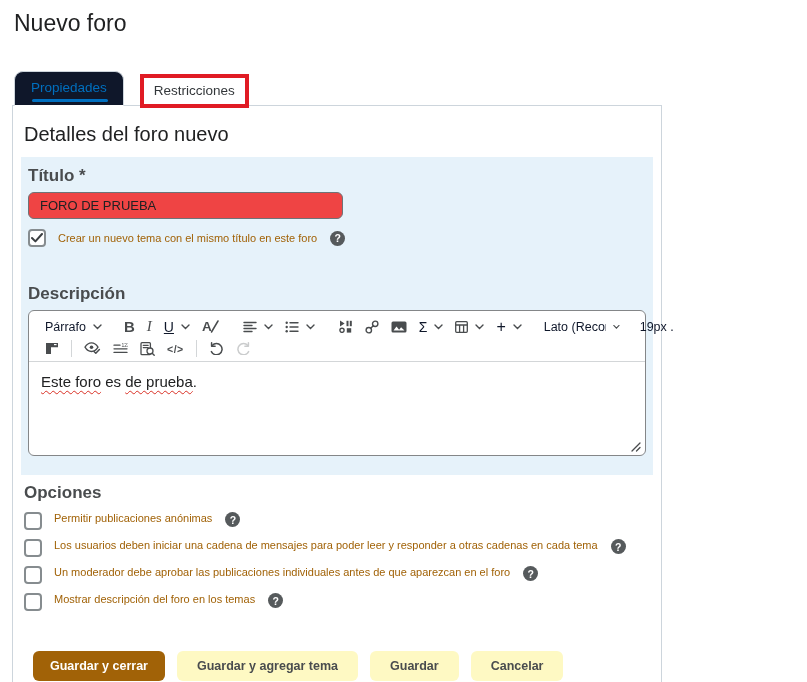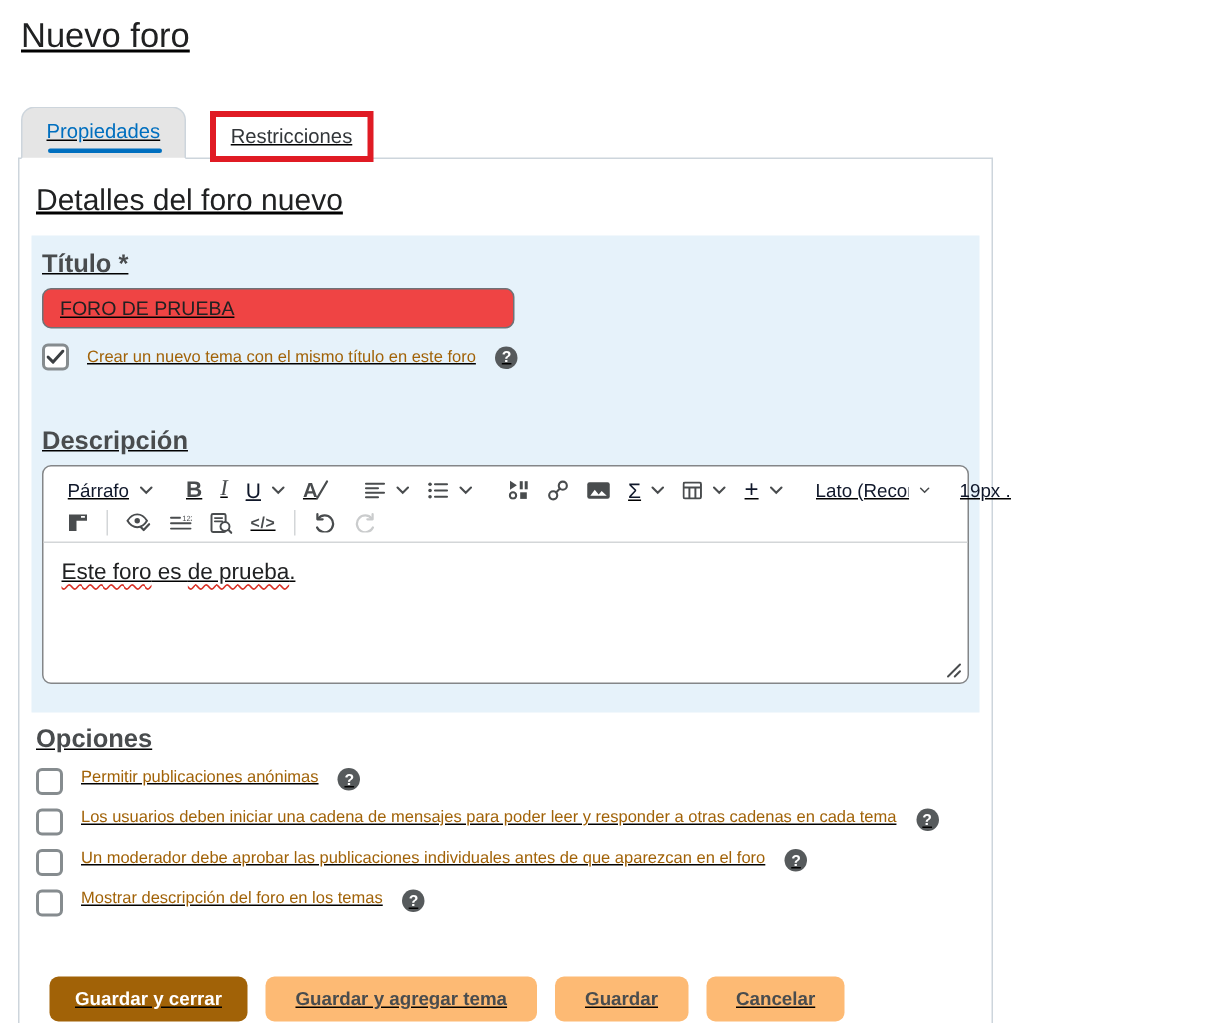--- a/index.html
+++ b/index.html
@@ -1,24 +1,24 @@
 <!DOCTYPE html>
 <html><head>
 <meta charset="utf-8">
 <style>
   * { margin:0; padding:0; box-sizing:border-box; }
   body { font-family:"Liberation Sans", sans-serif; background:#fff; }
-  .page { position:relative; width:674px; height:682px; background:#fff; overflow:hidden;text-decoration:underline; }
+  .page { position:relative; width:674px; height:682px; background:#fff; overflow:hidden; }
 
   .page-title { margin:10px 0 0 14px; font-size:23px; font-weight:400; color:#202122; }
 
   
   .tabbar { display:flex; align-items:flex-end; margin:34px 12px 0 14px; position:relative; z-index:2; }
   .tab-active {
-    background:#e5e5e5; border:1px solid #cdd5dc; border-bottom:1px solid #fff;
+    background:#0f172a; border:1px solid #cdd5dc; border-bottom:1px solid #fff;
     border-radius:9px 9px 0 0; padding:8px 16px 10px; margin-bottom:-1px;
     color:#006fbf; font-size:13.5px; position:relative; cursor:pointer;
   }
   .tab-underline { position:absolute; left:17px; right:15px; bottom:3px; height:3px; background:#006fbf; border-radius:2px; }
   .annotation-box { border:4px solid #e01b24; margin-left:16px; margin-bottom:-3px; position:relative; z-index:3; background:transparent; }
   .tab-inactive { padding:5px 10px 6px; color:#33373a; font-size:13.5px; background:transparent; cursor:pointer; }
 
   
   .panel { margin:0 12px; border:1px solid #cdd5dc; background:#fff; padding-bottom:8px; min-height:551px; position:relative; z-index:1; }
   .section-heading { padding:17px 0 0 11px; font-size:20px; font-weight:400; color:#202122; }
@@ -69,21 +69,21 @@
 
   
   .options-label { margin:8px 0 0 11px; }
   .opt-row { display:flex; align-items:flex-start; margin:9px 0 0 11px; }
 
   
   .actions { display:flex; align-items:center; margin:40px 0 0 20px; gap:12px; }
   .btn { border:none; border-radius:6px; font-family:"Liberation Sans", sans-serif; font-size:12.5px; font-weight:700;
     padding:8px 17px; cursor:pointer; }
   .btn-primary { background:#a16207; color:#fff; }
-  .btn-secondary { background:#fdba74; color:#494c4e; }
+  .btn-secondary { background:#fef9c3; color:#494c4e; }
   .btn-wide { padding:8px 20px; }
 
   svg { display:block; }
 </style>
 </head>
 <body>
 
 <div class="page">
 
   <h1 class="page-title">Nuevo foro</h1>

